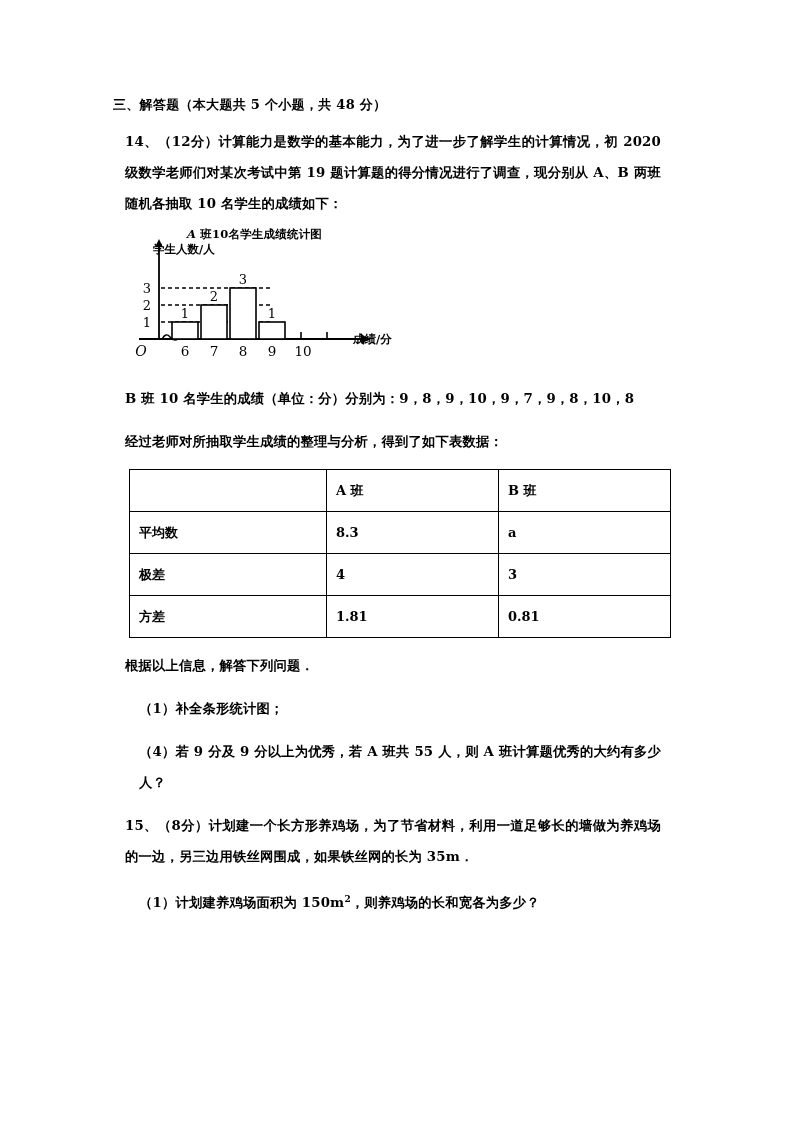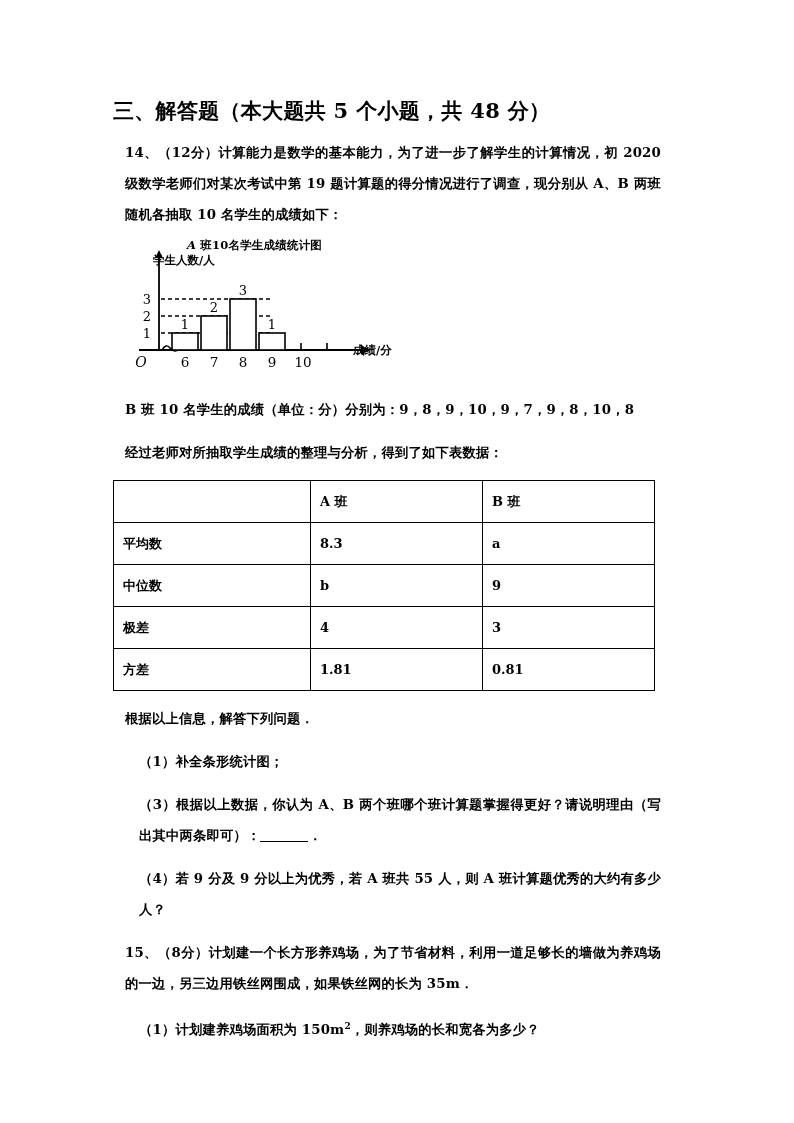--- a/index.html
+++ b/index.html
@@ -26,21 +26,21 @@
     position: absolute;
     left: 113px;
     top: 96px;
     width: 560px;
   }
 
   
   .section-heading {
     font-family: "DejaVu Serif", "Liberation Serif", serif;
     font-weight: bold;
-    font-size: 21px;
+    font-size: 13px;
     letter-spacing: 0.3px;
     line-height: 1.4;
     margin: 0 0 12px 0;
     white-space: nowrap;
   }
 
   
   .para {
     font-size: 13.3px;
     font-weight: bold;
@@ -101,21 +101,21 @@
   .chart-svg {
     position: absolute;
     left: 0;
     top: 0;
   }
 
   
   table.stats {
     border-collapse: collapse;
     width: 541px;
-    margin: 10px 0 6px 0;
+    margin: 10px 0 6px 16px;
     table-layout: fixed;
   }
   table.stats td, table.stats th {
     border: 1.1px solid #000000;
     height: 41px;
     padding: 0 9px;
     font-size: 13px;
     font-weight: bold;
     text-align: left;
     vertical-align: middle;
@@ -199,43 +199,37 @@
           <td></td>
           <td>A 班</td>
           <td>B 班</td>
         </tr>
         <tr>
           <td>平均数</td>
           <td>8.3</td>
           <td>a</td>
         </tr>
         <tr>
-          <td>中位数</td>
-          <td>b</td>
-          <td>9</td>
-        </tr>
-        <tr>
           <td>极差</td>
           <td>4</td>
           <td>3</td>
         </tr>
         <tr>
           <td>方差</td>
           <td>1.81</td>
           <td>0.81</td>
         </tr>
       </tbody>
     </table>
 
     <p class="para">根据以上信息，解答下列问题．</p>
 
     <p class="para qindent">（1）补全条形统计图；</p>
 
 
-    <p class="para qindent"><span>（3）根据以上数据，你认为 A、B 两个班哪个班计算题掌握得更好？请说明理由（写出其中两条即可）：</span><span class="blank short"></span><span>．</span></p>
 
     <p class="para qindent">（4）若 9 分及 9 分以上为优秀，若 A 班共 55 人，则 A 班计算题优秀的大约有多少人？</p>
 
     <p class="para">15、（8分）计划建一个长方形养鸡场，为了节省材料，利用一道足够长的墙做为养鸡场的一边，另三边用铁丝网围成，如果铁丝网的长为 35m．</p>
 
     <p class="para qindent"><span>（1）计划建养鸡场面积为 150m</span><sup class="sq">2</sup><span>，则养鸡场的长和宽各为多少？</span></p>
 
   </div>
 </div>
 

